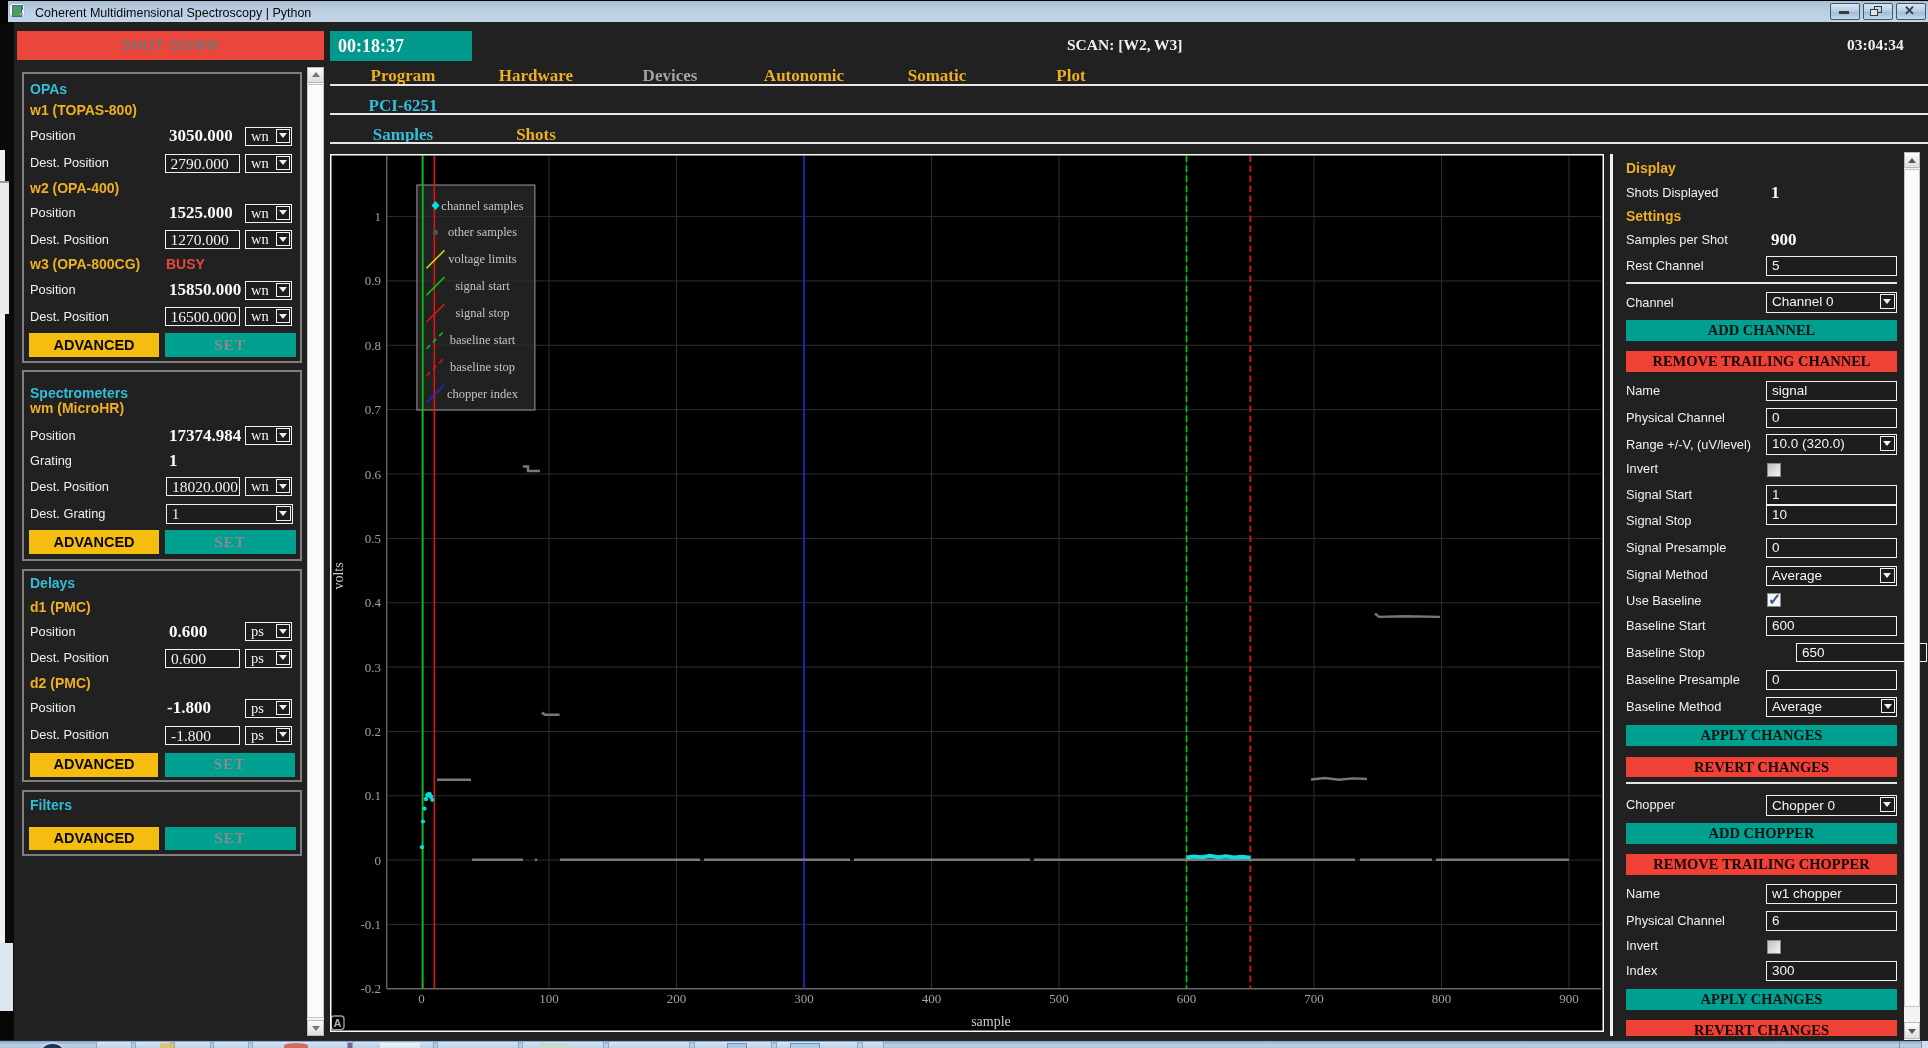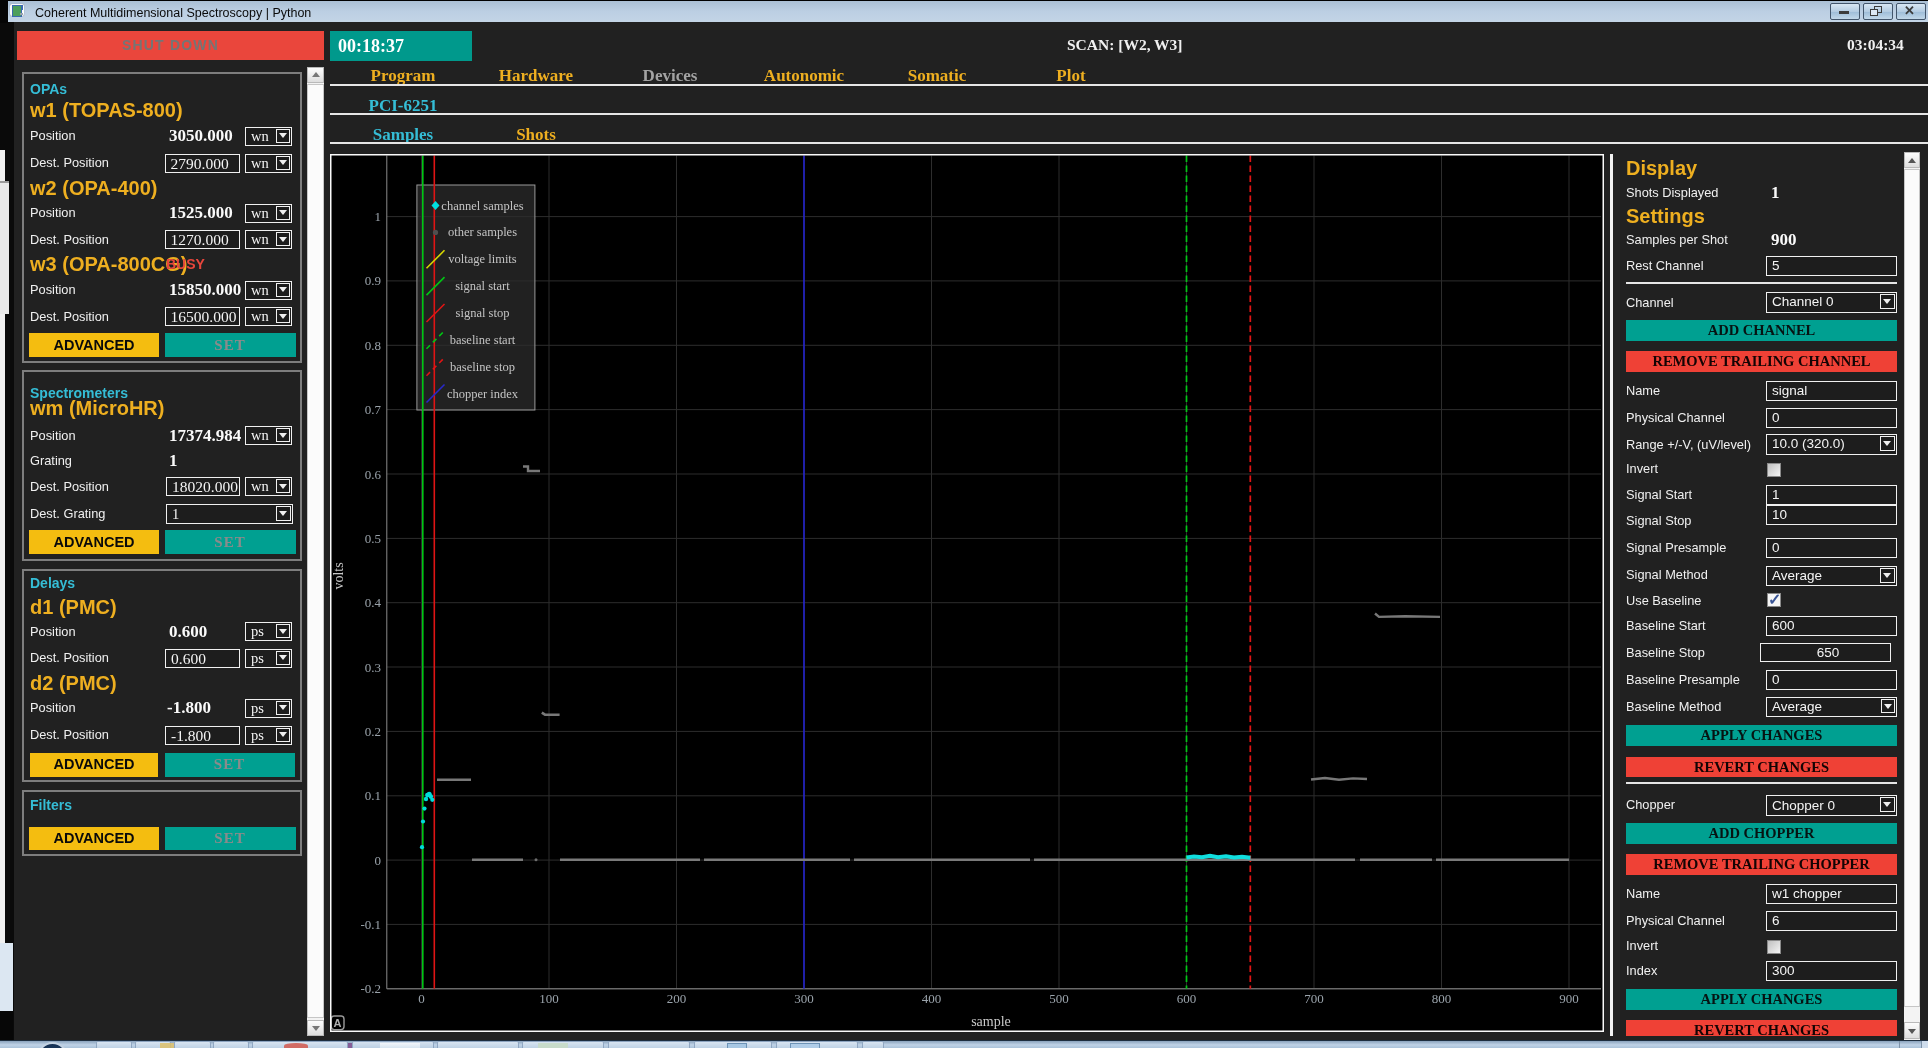--- a/index.html
+++ b/index.html
@@ -2,21 +2,21 @@
 <html><head>
 <meta charset="utf-8">
 <style>
   html,body{margin:0;padding:0;}
   body{width:1928px;height:1048px;overflow:hidden;position:relative;background:#0b0b0b;
        font-family:"Liberation Sans", sans-serif;}
   .abs{position:absolute;}
   .t{position:absolute;white-space:nowrap;color:#f0f0f0;font-size:12.8px;line-height:18px;}
   .b{font-weight:bold;}
   .srf{font-family:"Liberation Serif",serif;}
-  .gold{color:#eeaf20;font-weight:bold;font-size:20px;}
+  .gold{color:#eeaf20;font-weight:bold;font-size:14px;}
   .cyan{color:#35bdd6;font-weight:bold;font-size:14px;}
   .tab{position:absolute;white-space:nowrap;font-weight:bold;font-family:"Liberation Serif",serif;
        font-size:17px;line-height:20px;width:120px;text-align:center;}
   .val{position:absolute;white-space:nowrap;color:#fafafa;font-weight:bold;font-size:17px;
        line-height:18px;font-family:"Liberation Serif",serif;}
   .inp{position:absolute;border:1.5px solid #f0f0f0;background:#1d1d1d;color:#f4f4f4;
        font-size:15.5px;font-family:"Liberation Serif",serif;padding-left:5px;overflow:hidden;white-space:nowrap;}
   .combo{position:absolute;border:1.5px solid #f0f0f0;background:#1d1d1d;color:#f4f4f4;
        font-size:14.5px;font-family:"Liberation Serif",serif;padding-left:5px;overflow:hidden;white-space:nowrap;}
   .cbtn{position:absolute;top:1px;right:1px;background:#1d1d1d;border:1.5px solid #f0f0f0;box-sizing:border-box;}
@@ -298,21 +298,21 @@
 <div class="inp rp" style="left:1766px;top:505px;width:124px;height:18px;line-height:18px;">10</div>
 <div class="t" style="left:1626px;top:539.2px;">Signal Presample</div>
 <div class="inp rp" style="left:1766px;top:538px;width:124px;height:18px;line-height:18px;">0</div>
 <div class="t" style="left:1626px;top:566.1px;">Signal Method</div>
 <div class="combo rp" style="left:1766px;top:565.5px;width:124px;height:18.5px;line-height:18.5px;">Average<span class="cbtn" style="width:15px;height:15px;"></span></div>
 <div class="t" style="left:1626px;top:592.4px;">Use Baseline</div>
 <div class="cbc" style="left:1767px;top:593.3px;">✓</div>
 <div class="t" style="left:1626px;top:617px;">Baseline Start</div>
 <div class="inp rp" style="left:1766px;top:616px;width:124px;height:17.5px;line-height:17.5px;">600</div>
 <div class="t" style="left:1626px;top:643.5px;">Baseline Stop</div>
-<div class="inp rp" style="left:1760px;top:642.8px;width:124px;height:17.5px;line-height:17.5px;text-align:center;">650</div>
+<div class="inp rp" style="left:1796px;top:642.8px;width:124px;height:17.5px;line-height:17.5px;">650</div>
 <div class="t" style="left:1626px;top:671px;">Baseline Presample</div>
 <div class="inp rp" style="left:1766px;top:670px;width:124px;height:17.5px;line-height:17.5px;">0</div>
 <div class="t" style="left:1626px;top:697.5px;">Baseline Method</div>
 <div class="combo rp" style="left:1766px;top:697px;width:124px;height:17.5px;line-height:17.5px;">Average<span class="cbtn" style="width:14px;height:14px;"></span></div>
 <div class="tealbtn" style="left:1626px;top:725.2px;width:271px;height:21.2px;line-height:21.2px;">APPLY CHANGES</div>
 <div class="redbtn" style="left:1626px;top:756.5px;width:271px;height:20.5px;line-height:20.5px;">REVERT CHANGES</div>
 <div class="hline" style="left:1626px;top:781.5px;width:271px;height:2.5px;"></div>
 <div class="t" style="left:1626px;top:795.9px;">Chopper</div>
 <div class="combo rp" style="left:1766px;top:794.8px;width:124px;height:19px;line-height:19px;">Chopper 0<span class="cbtn" style="width:15px;height:15px;"></span></div>
 <div class="tealbtn" style="left:1626px;top:822.9px;width:271px;height:21px;line-height:21px;">ADD CHOPPER</div>

